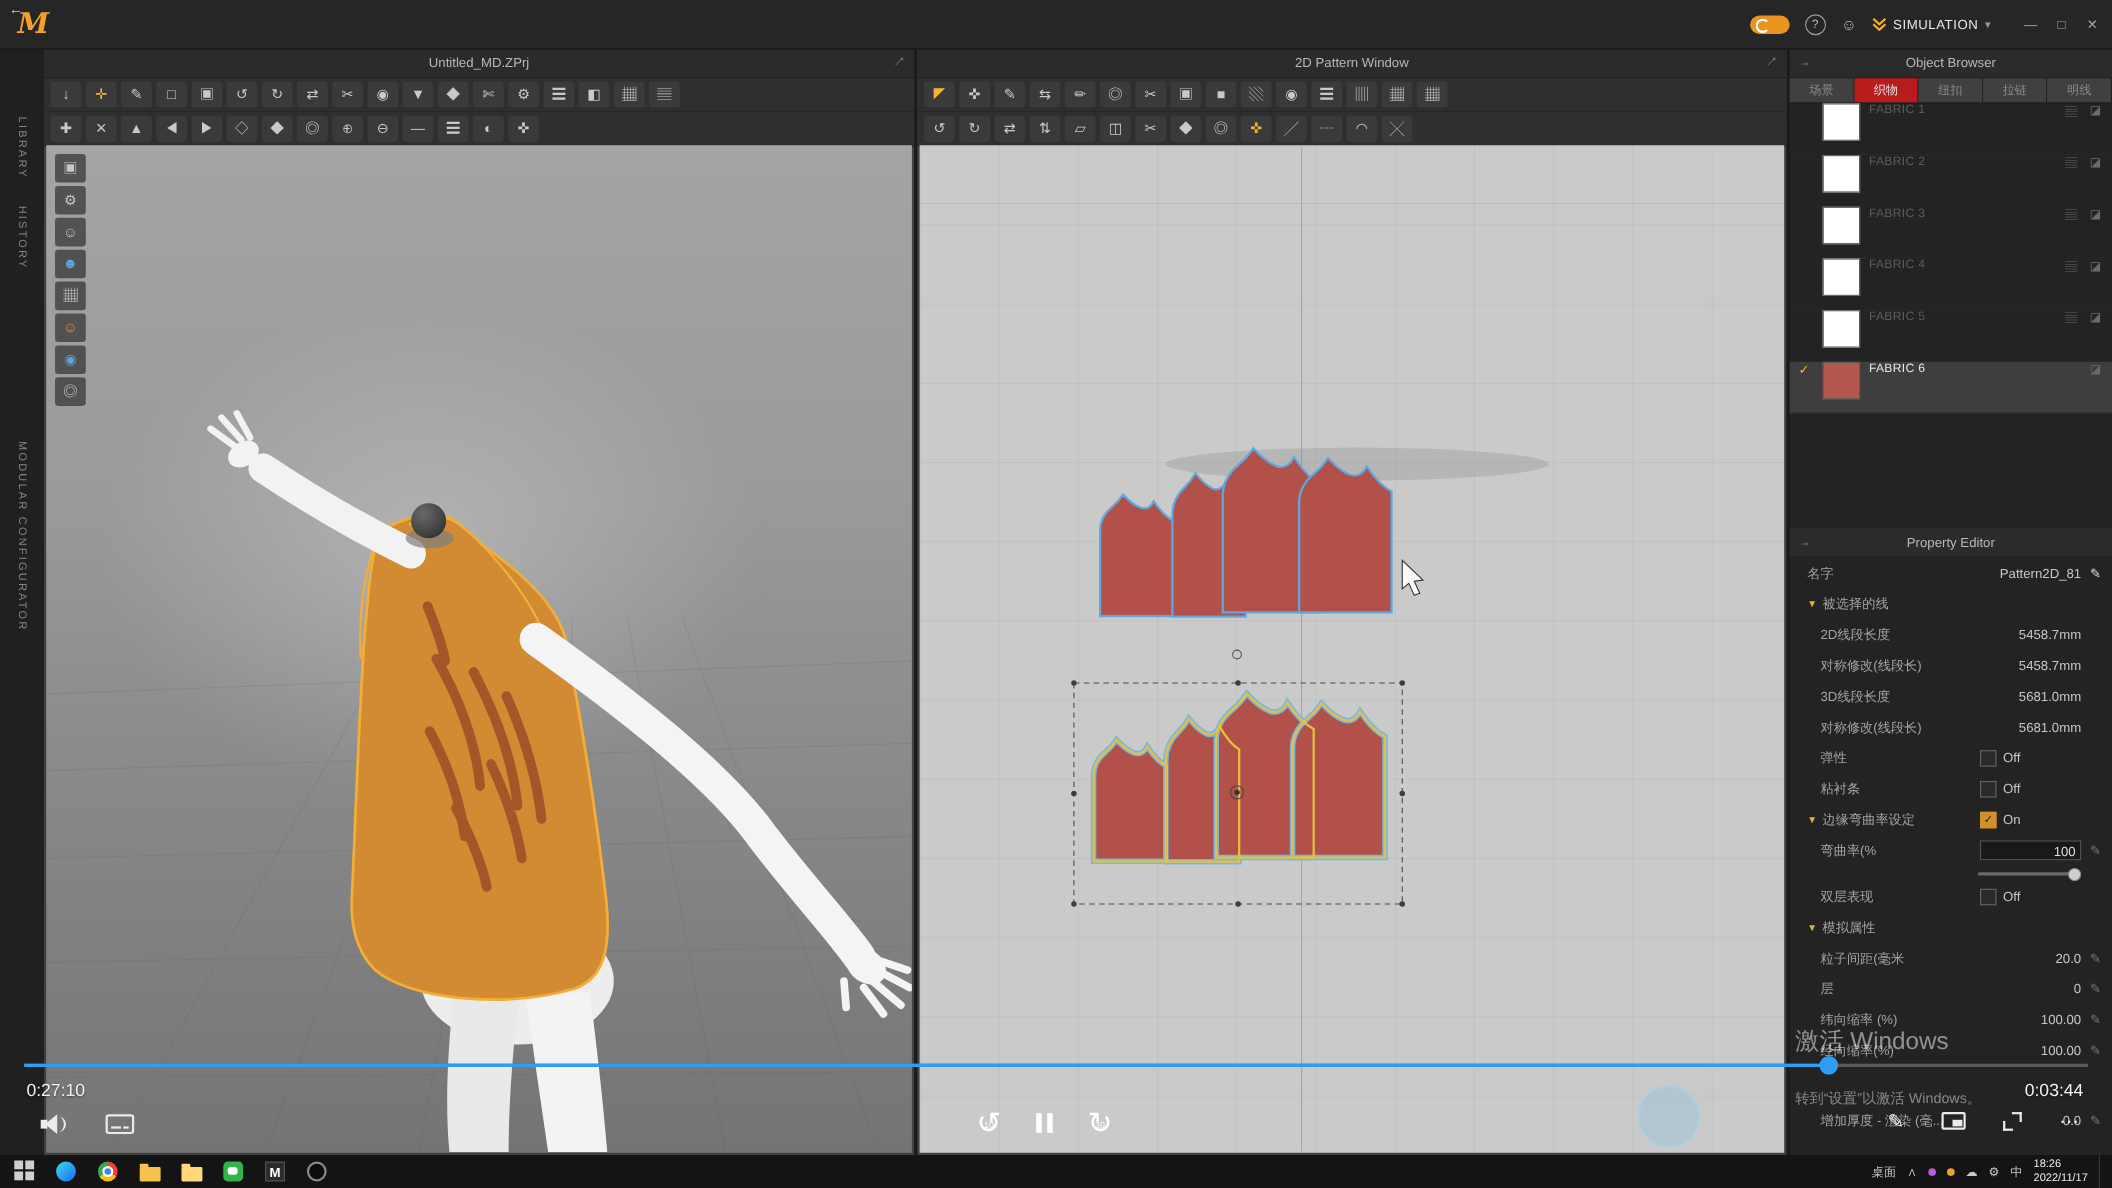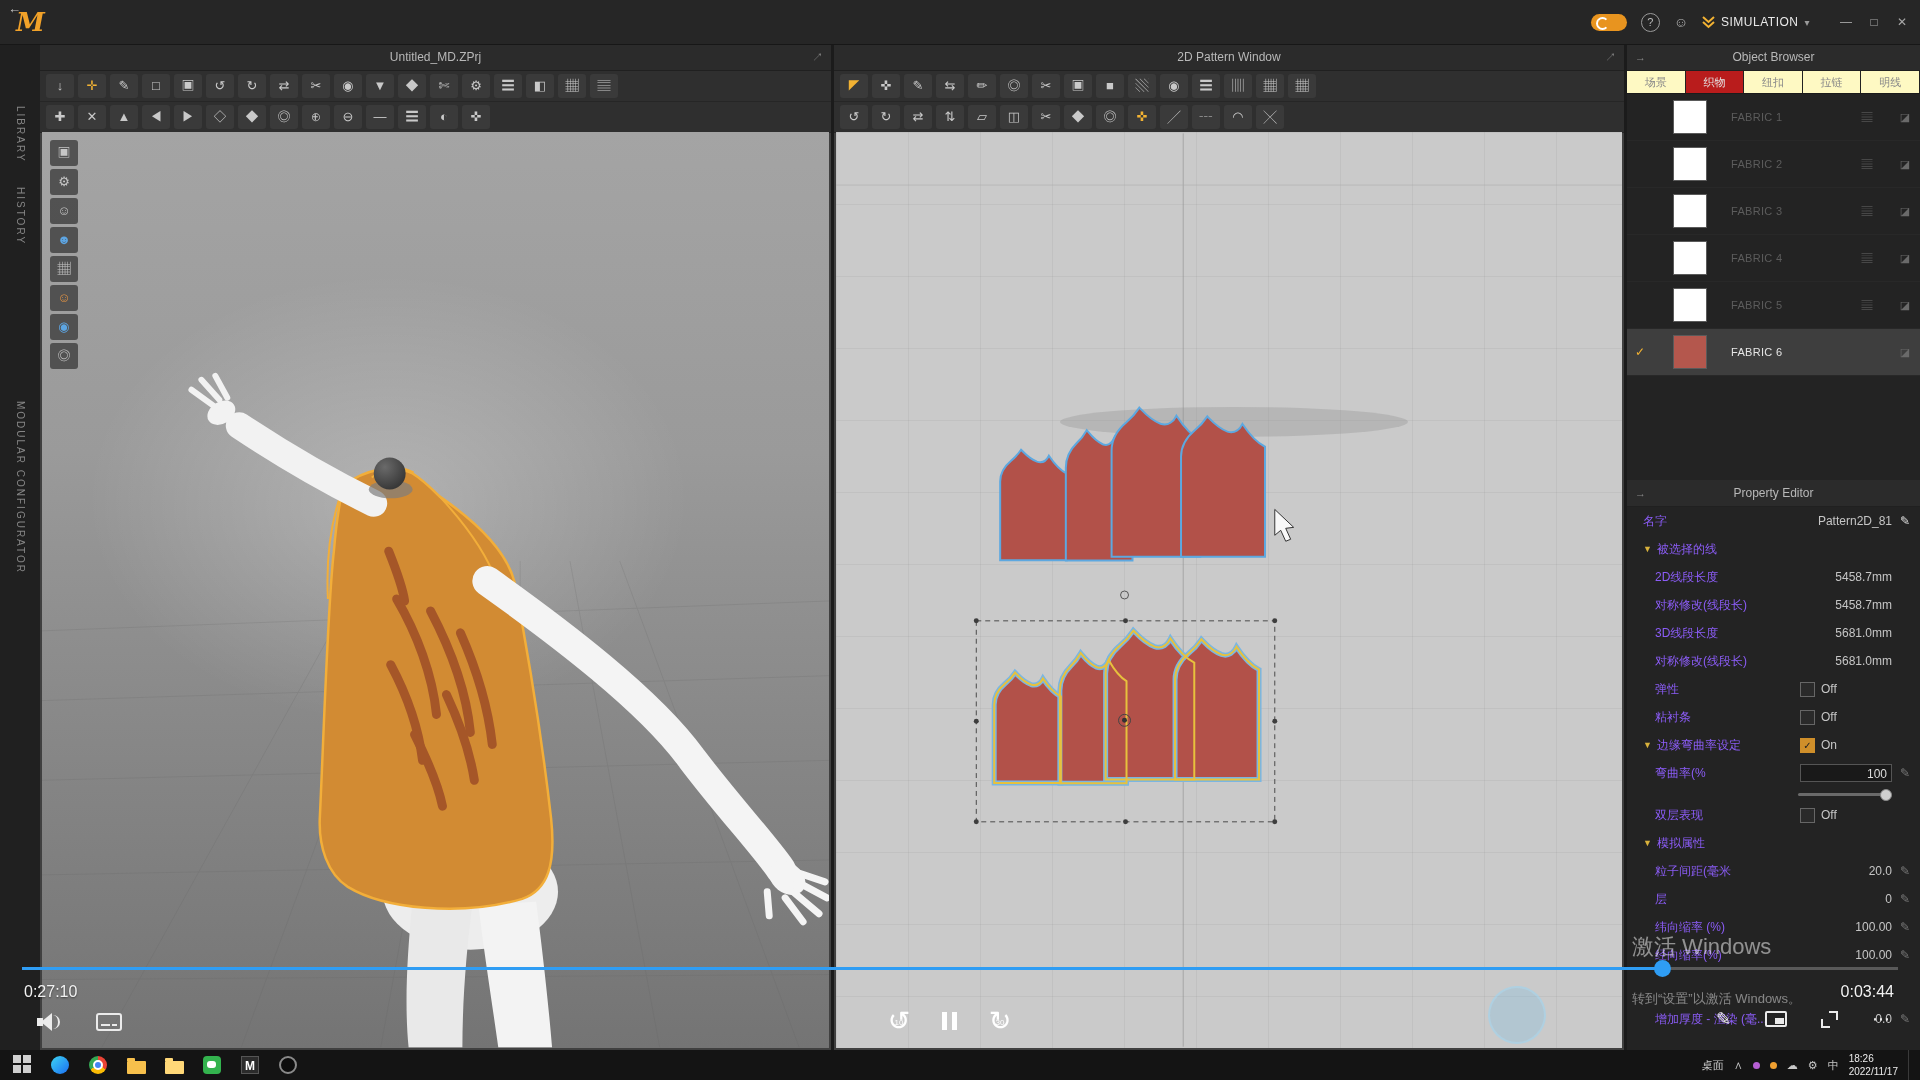--- a/index.html
+++ b/index.html
@@ -60,41 +60,41 @@
   .avatar-strip .tool:nth-child(7){color:#58a6e8}
 
   .view2d{position:absolute;left:2px;right:2px;top:88px;bottom:2px;overflow:hidden;background:#cacaca;
     background-image:linear-gradient(rgba(0,0,0,.045) 1px,transparent 1px),
                      linear-gradient(90deg,rgba(0,0,0,.045) 1px,transparent 1px);
     background-size:72px 72px}
   svg.fill{position:absolute;inset:0;width:100%;height:100%}
 
   
   .tabs{display:flex;height:22px;background:#262626;border-bottom:1px solid #1b1b1b}
-  .tab{flex:1;text-align:center;line-height:22px;font-size:11px;color:#8a8a8a;background:#fef9c3;
+  .tab{flex:1;text-align:center;line-height:22px;font-size:11px;color:#8a8a8a;background:#404040;
        border-right:1px solid #222}
   .tab.active{color:#e4e4e4;background:#b91c1c}
   .ob-actions{height:36px;display:flex;align-items:center;padding:0 8px;gap:8px;border-bottom:1px solid #1e1e1e}
   .btn{background:#3a3a3a;border:1px solid #4b4b4b;border-radius:3px;color:#c9c9c9;font-size:11px;
        padding:3px 10px;line-height:1}
   .btn.dim{color:#8a8a8a}
   .ob-actions .spacer{flex:1}
-  .fab{height:46px;display:flex;align-items:center;padding:0 8px;gap:24px;border-bottom:1px solid #282828}
+  .fab{height:46px;display:flex;padding:0 8px;gap:8px;border-bottom:1px solid #282828}
   .fab .chk{width:14px;font-size:12px;color:transparent}
   .fab.selected{background:#3e3e3e}
   .fab.selected .chk{color:#f2b233}
   .swatch{width:32px;height:32px;border:1px solid #5a5a5a;background:#fff;flex:none}
   .fab .name{flex:1;font-size:11px;color:#5c5c5c;letter-spacing:.3px}
   .fab.selected .name{color:#e6e6e6}
   .fab .ric{font-size:11px;color:#6a6a6a;width:14px;text-align:center}
 
   
   .pe{position:absolute;left:0;right:0;top:436px;bottom:0}
   .prow{height:28px;display:flex;align-items:center;padding:0 8px 0 16px;font-size:12px}
-  .prow .lbl{color:#8b5cf6;white-space:nowrap}
+  .prow .lbl{color:#a3a3a3;white-space:nowrap}
   .prow .lbl.ind{margin-left:12px}
   .prow .val{color:#c6c6c6;white-space:nowrap}
   .prow.pad{padding-right:28px}
   .sec{color:#d9b23c}
   .tri{margin-right:5px;font-size:9px}
   .cv{width:112px;display:flex;align-items:center;gap:6px;justify-content:flex-start;margin-left:auto}
   .chkbox{width:13px;height:13px;border:1px solid #666;background:#2a2a2a;display:inline-block;flex:none;
           font-size:10px;line-height:13px;text-align:center;color:transparent}
   .chkbox.on{background:#cf8f2a;border-color:#cf8f2a;color:#222}
   .inputbox{width:92px;height:18px;background:#191919;border:1px solid #555;color:#ddd;font-size:12px;

